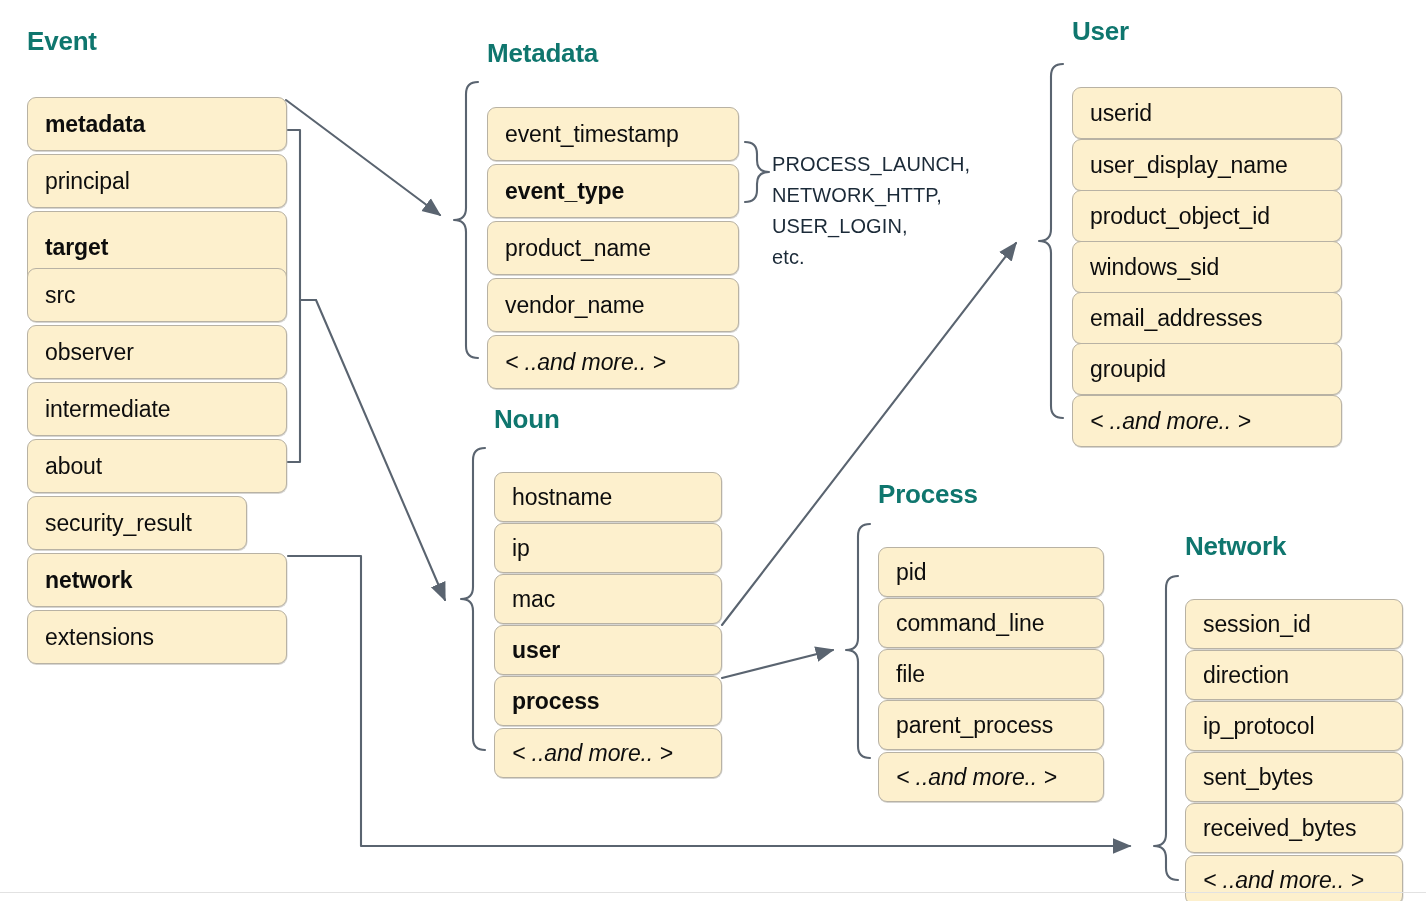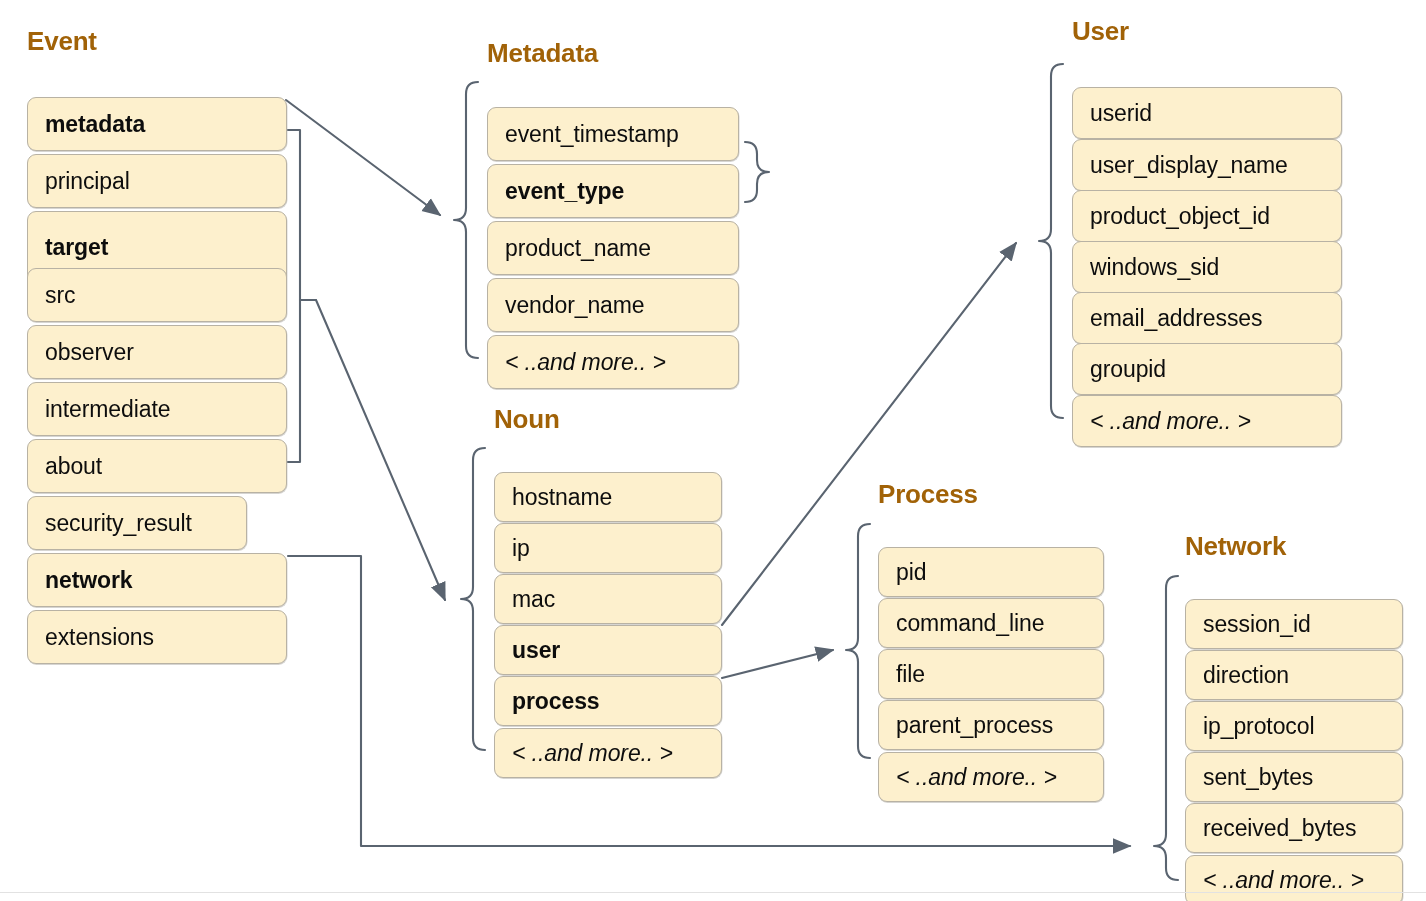--- a/index.html
+++ b/index.html
@@ -12,21 +12,21 @@
     position:relative;
   }
   #stage{position:absolute;left:0;top:0;width:1426px;height:901px;}
 
   
   #wires{position:absolute;left:0;top:0;width:1426px;height:901px;z-index:1;}
 
   
   .group{position:absolute;z-index:2;}
   .group-title{
-    font-size:26px;font-weight:bold;color:#a16207;
+    font-size:26px;font-weight:bold;color:#0f766e;
     letter-spacing:-0.2px;line-height:1;
     white-space:nowrap;
   }
   .fields{position:absolute;}
   .field{
     position:absolute;
     box-sizing:border-box;
     background:#fdf0cd;
     border:1.6px solid #b8b2a4;
     border-radius:9px;
@@ -117,20 +117,24 @@
     <div class="group-title">Metadata</div>
     <div class="fields">
       <div class="field" style="left:0px; top:41px;  width:252px; height:54px;">event_timestamp</div>
       <div class="field bold" style="left:0px; top:98px;  width:252px; height:54px;">event_type</div>
       <div class="field" style="left:0px; top:155px; width:252px; height:54px;">product_name</div>
       <div class="field" style="left:0px; top:212px; width:252px; height:54px;">vendor_name</div>
       <div class="field more" style="left:0px; top:269px; width:252px; height:54px;">&lt; ..and more.. &gt;</div>
     </div>
   </div>
 
+  <div class="note" style="left:772px; top:149px;">PROCESS_LAUNCH,
+NETWORK_HTTP,
+USER_LOGIN,
+etc.</div>
 
   <div class="group" style="left:1072px; top:18px;">
     <div class="group-title">User</div>
     <div class="fields">
       <div class="field" style="left:0px; top:43px;  width:270px; height:52px;">userid</div>
       <div class="field" style="left:0px; top:95px;  width:270px; height:52px;">user_display_name</div>
       <div class="field" style="left:0px; top:146px; width:270px; height:52px;">product_object_id</div>
       <div class="field" style="left:0px; top:197px; width:270px; height:52px;text-align:right;">windows_sid</div>
       <div class="field" style="left:0px; top:248px; width:270px; height:52px;">email_addresses</div>
       <div class="field" style="left:0px; top:299px; width:270px; height:52px;">groupid</div>

